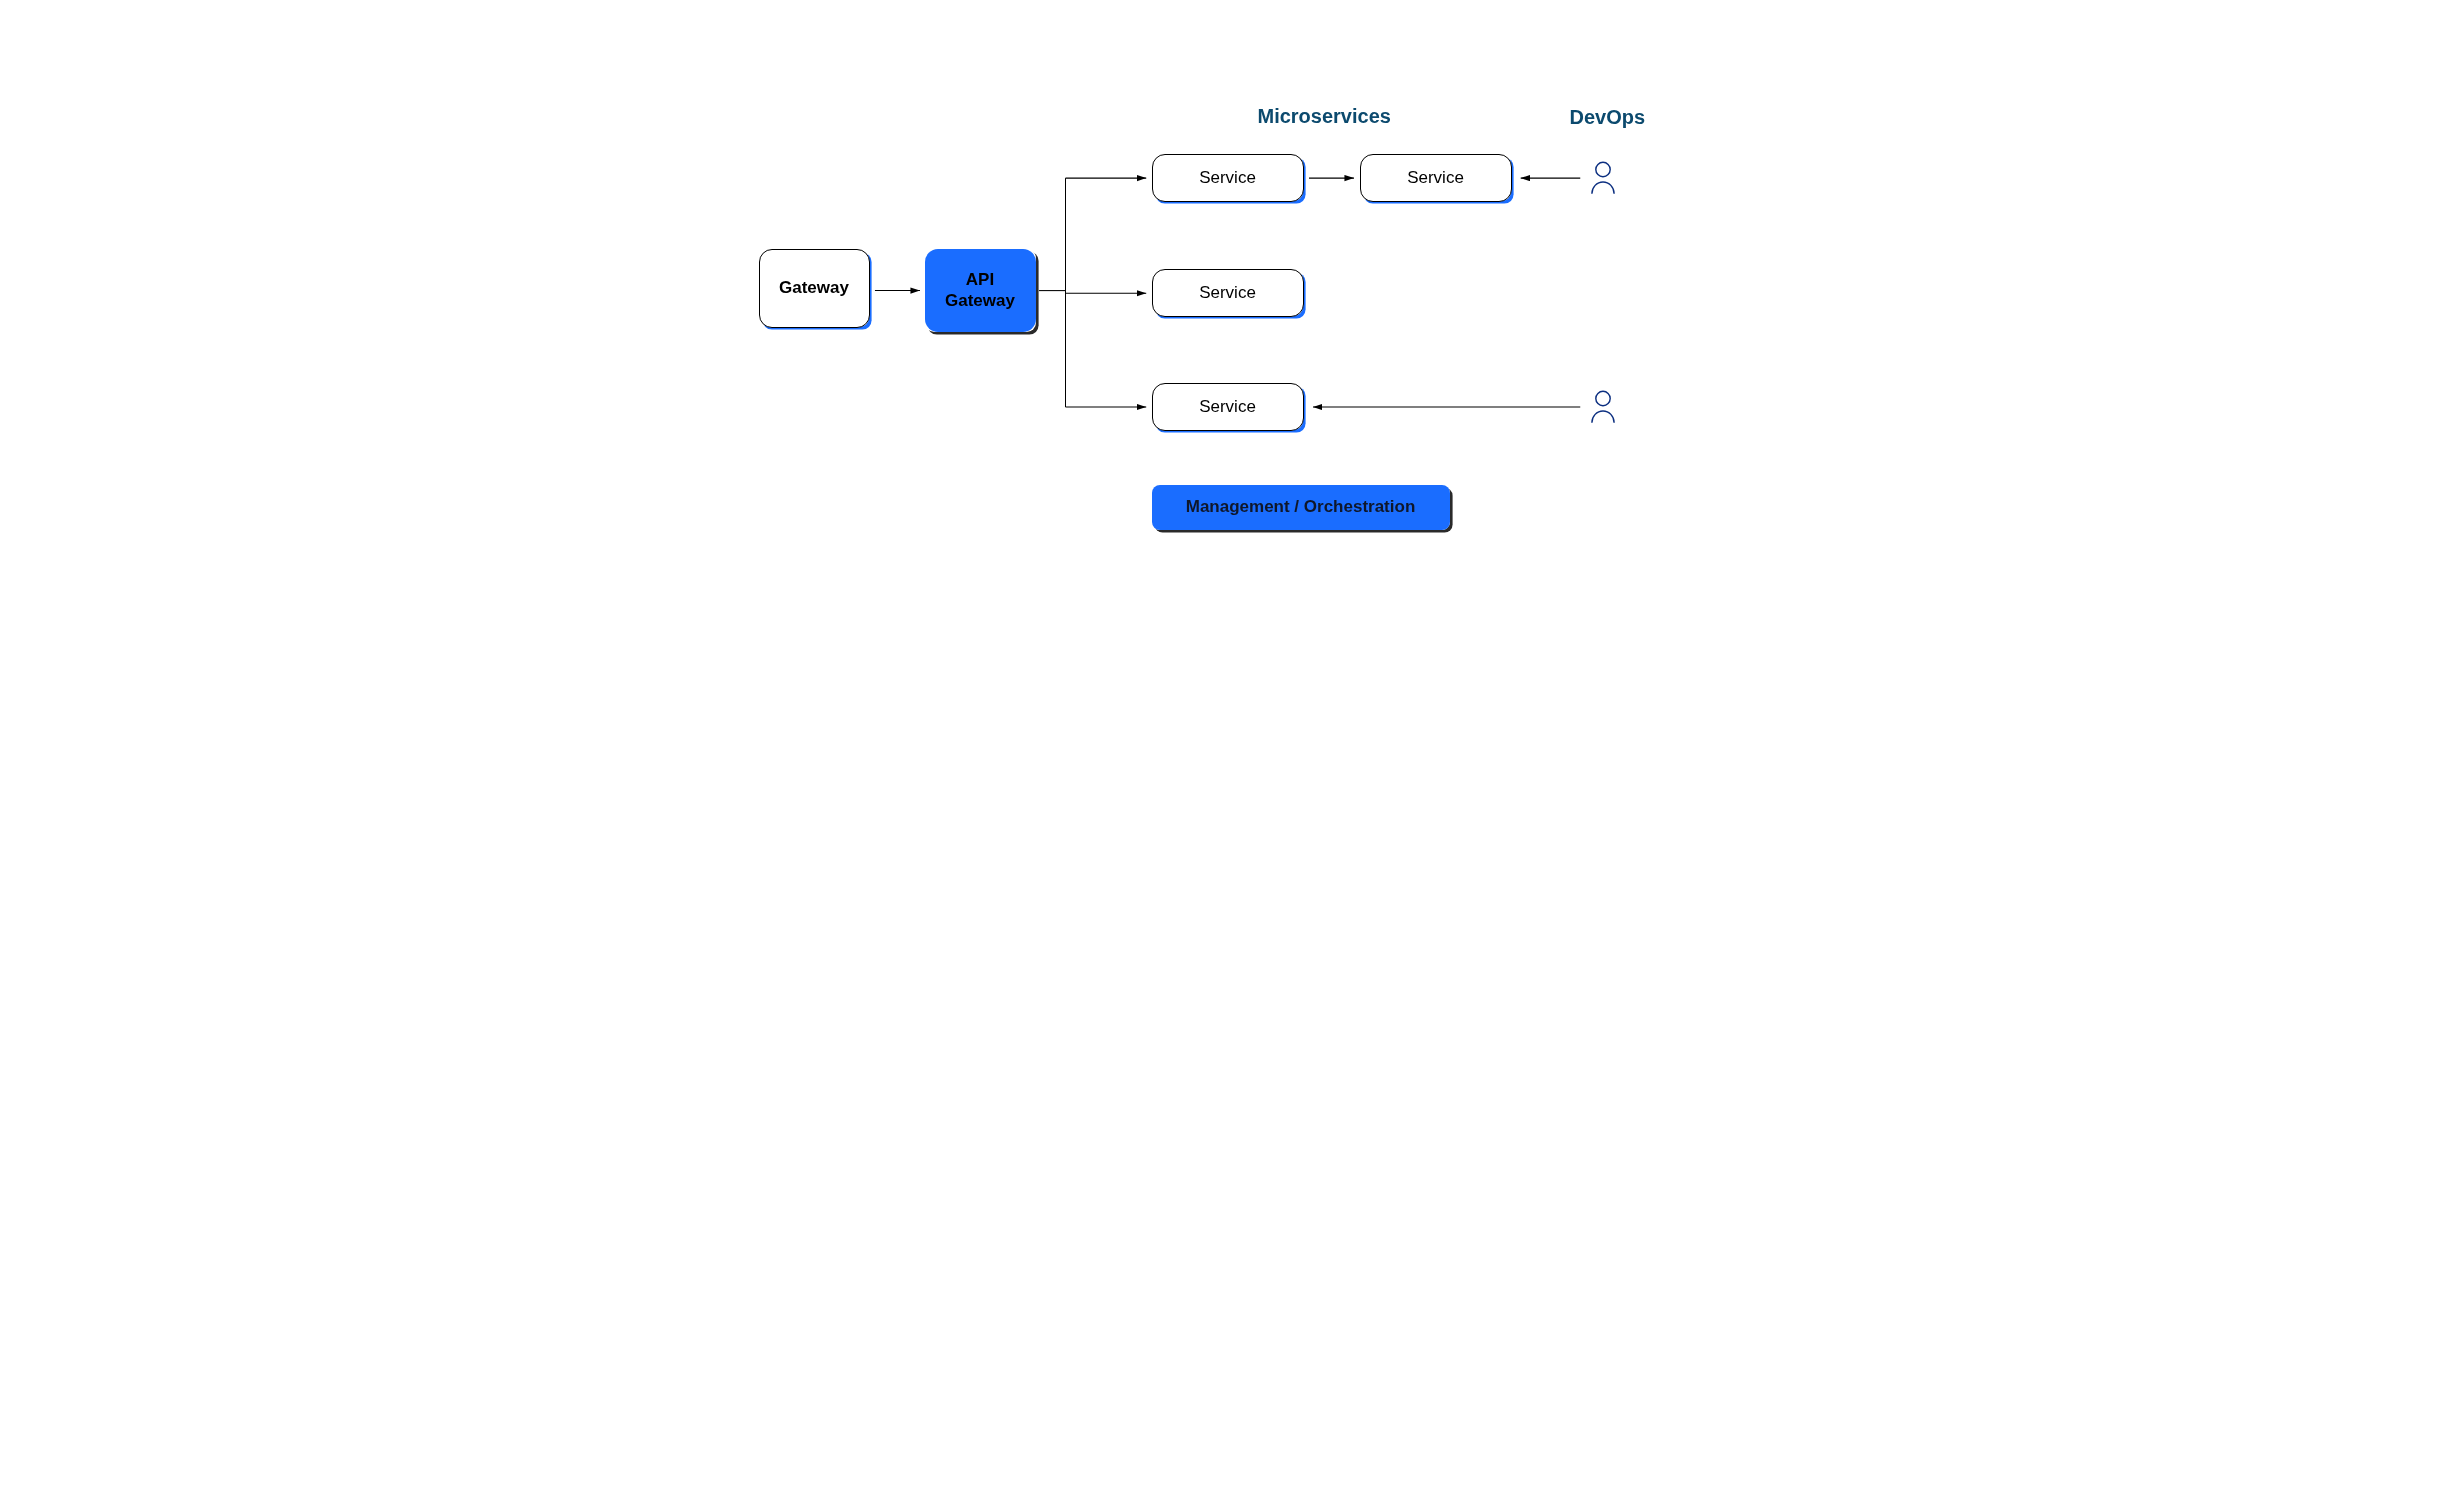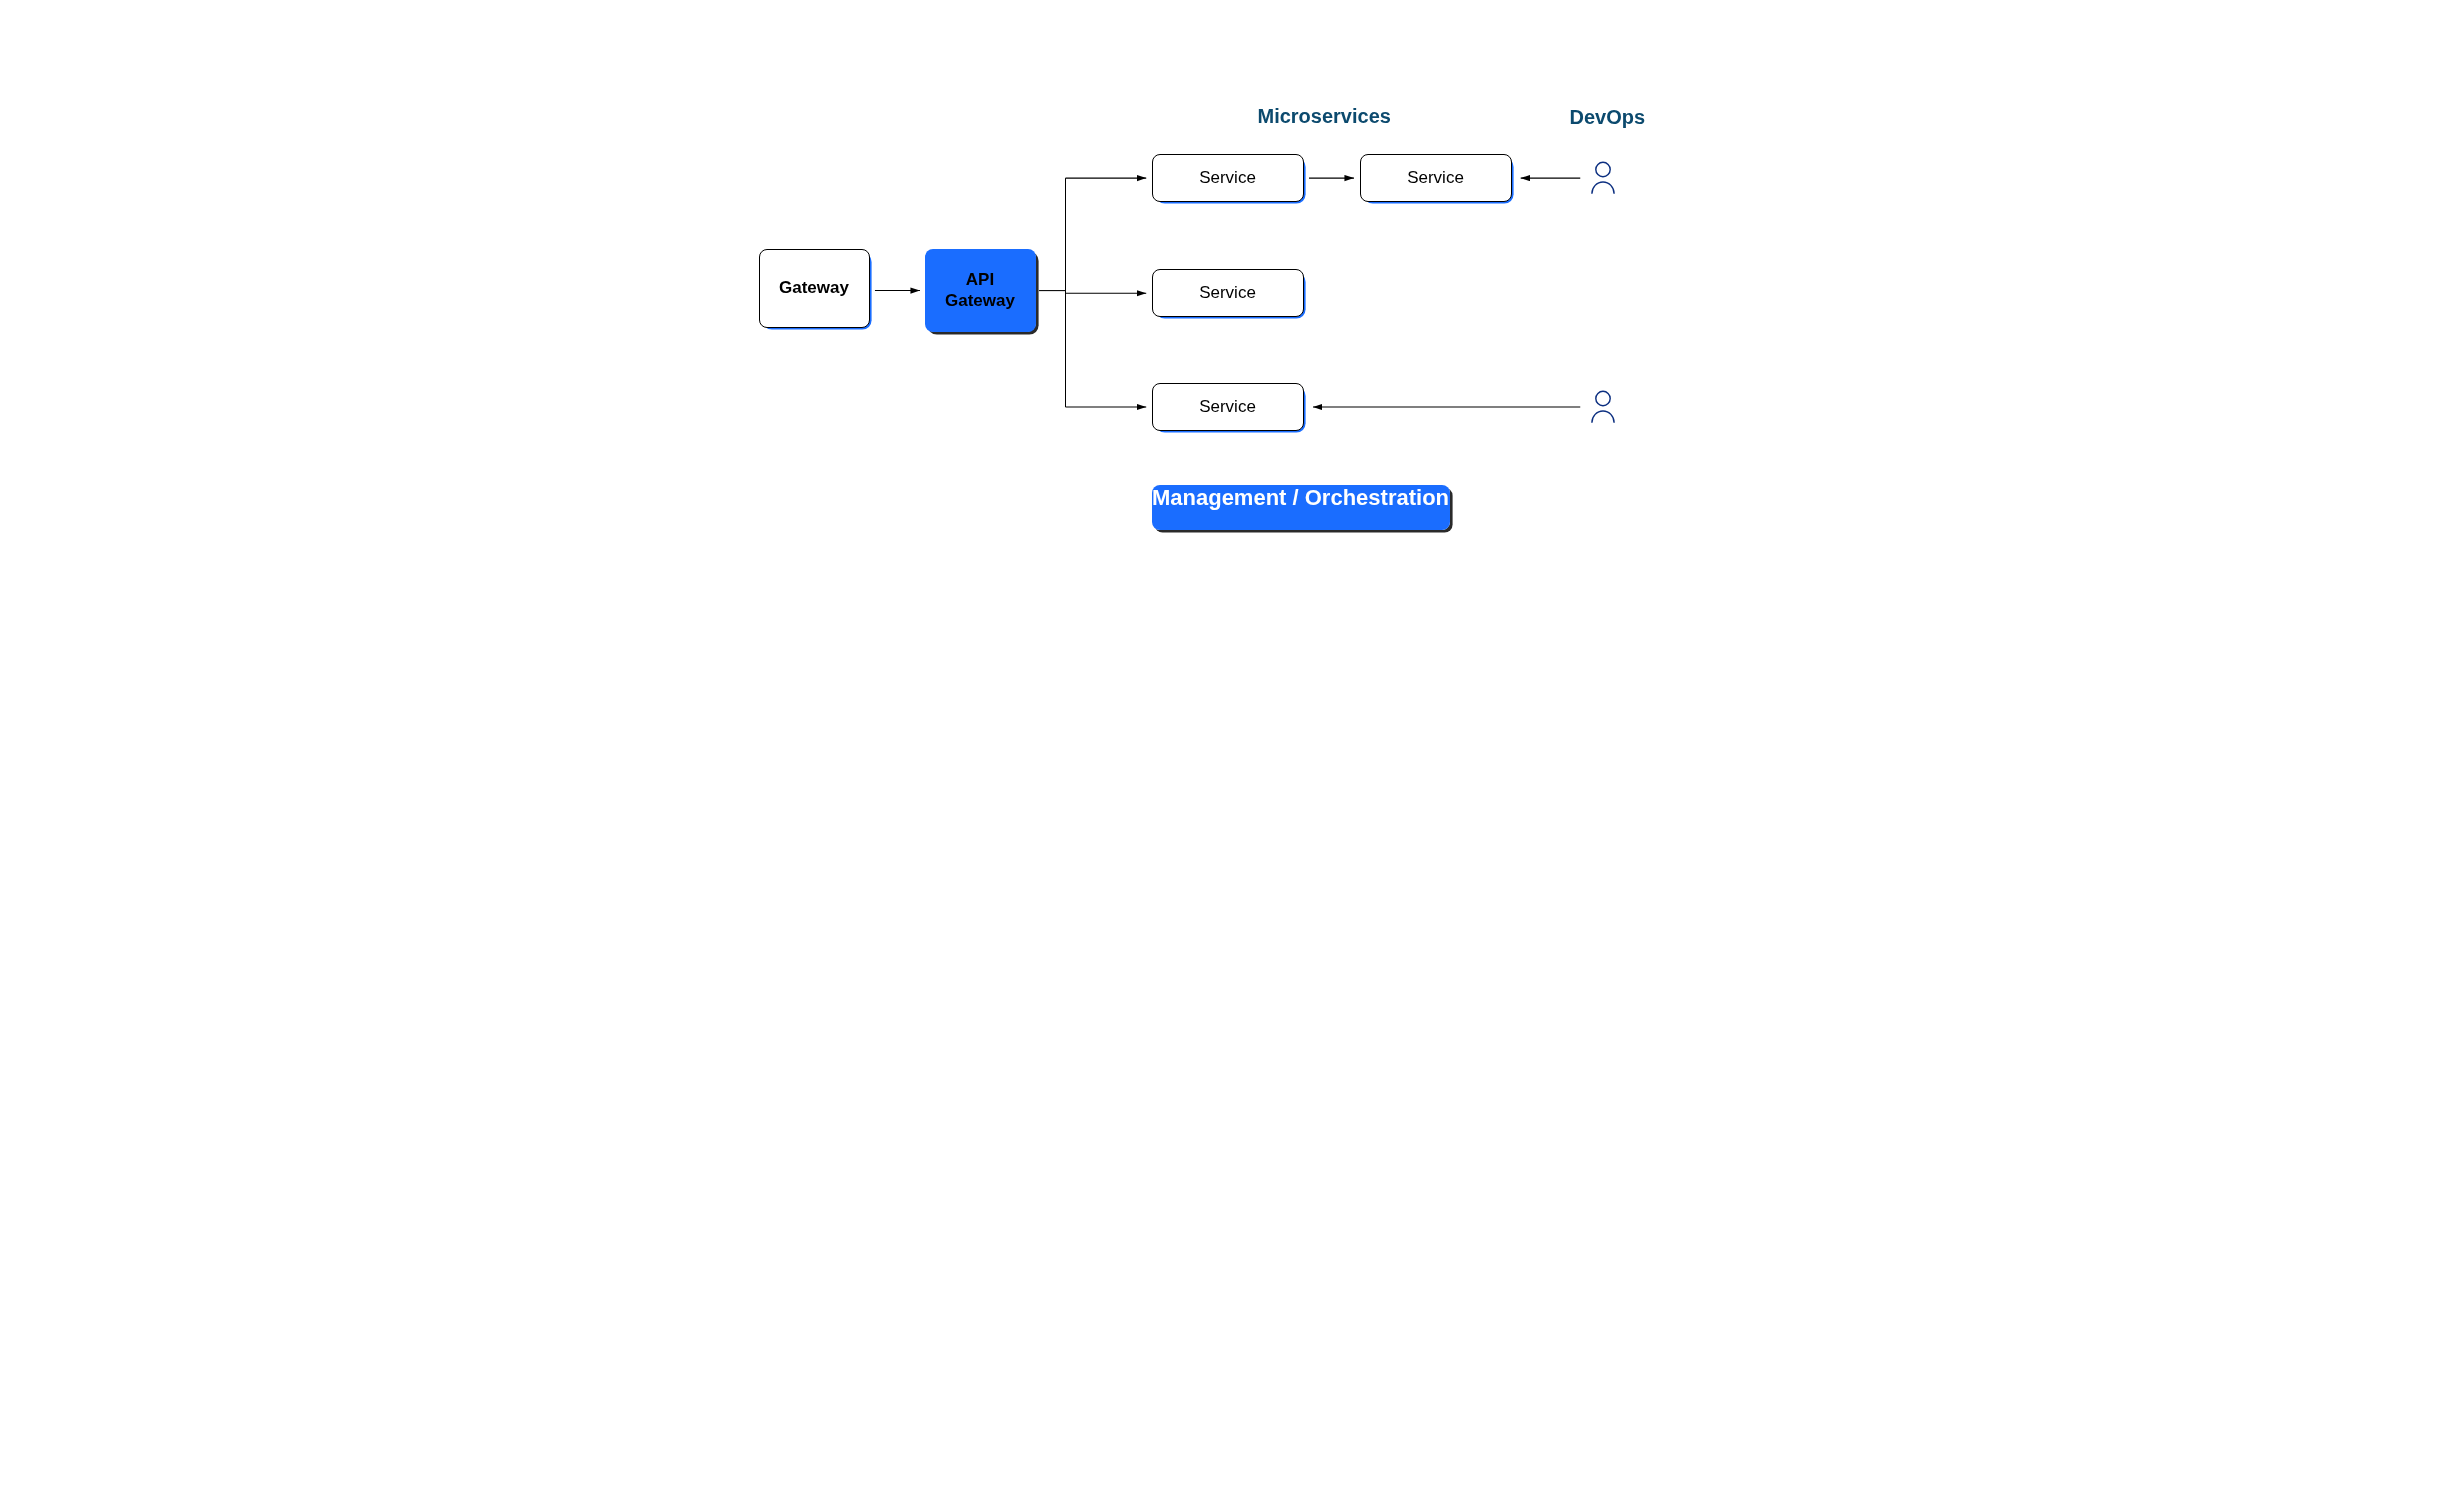--- a/index.html
+++ b/index.html
@@ -11,21 +11,21 @@
     }
     .canvas {
       position: relative;
       width: 966px;
       height: 596px;
       margin: 0 auto;
     }
     .box {
       position: absolute;
       border: 1.3px solid #000;
-      border-radius: 8px;
+      border-radius: 13px;
       display: flex;
       align-items: center;
       justify-content: center;
       text-align: center;
       font-size: 17px;
       line-height: 1.25;
       background: #fff;
     }
     .box.shadow-blue::after {
       content: "";
@@ -45,26 +45,27 @@
       content: "";
       position: absolute;
       inset: 0;
       border-radius: 9.3px;
       box-shadow: 2.6px 2.6px 0 0 #2a2a2a;
       z-index: -1;
     }
     .bar {
       position: absolute;
       background: #1a6dff;
-      color: #ffffff;
+      color: #0f172a;
       font-weight: 600;
       border-radius: 8px;
       display: flex;
+      align-items: center;
       justify-content: center;
-      font-size: 22px;
+      font-size: 17px;
     }
     .bar.shadow-dark::after {
       content: "";
       position: absolute;
       inset: 0;
       border-radius: 8px;
       box-shadow: 2.6px 2.6px 0 0 #2a2a2a;
       z-index: -1;
     }
     .heading {

